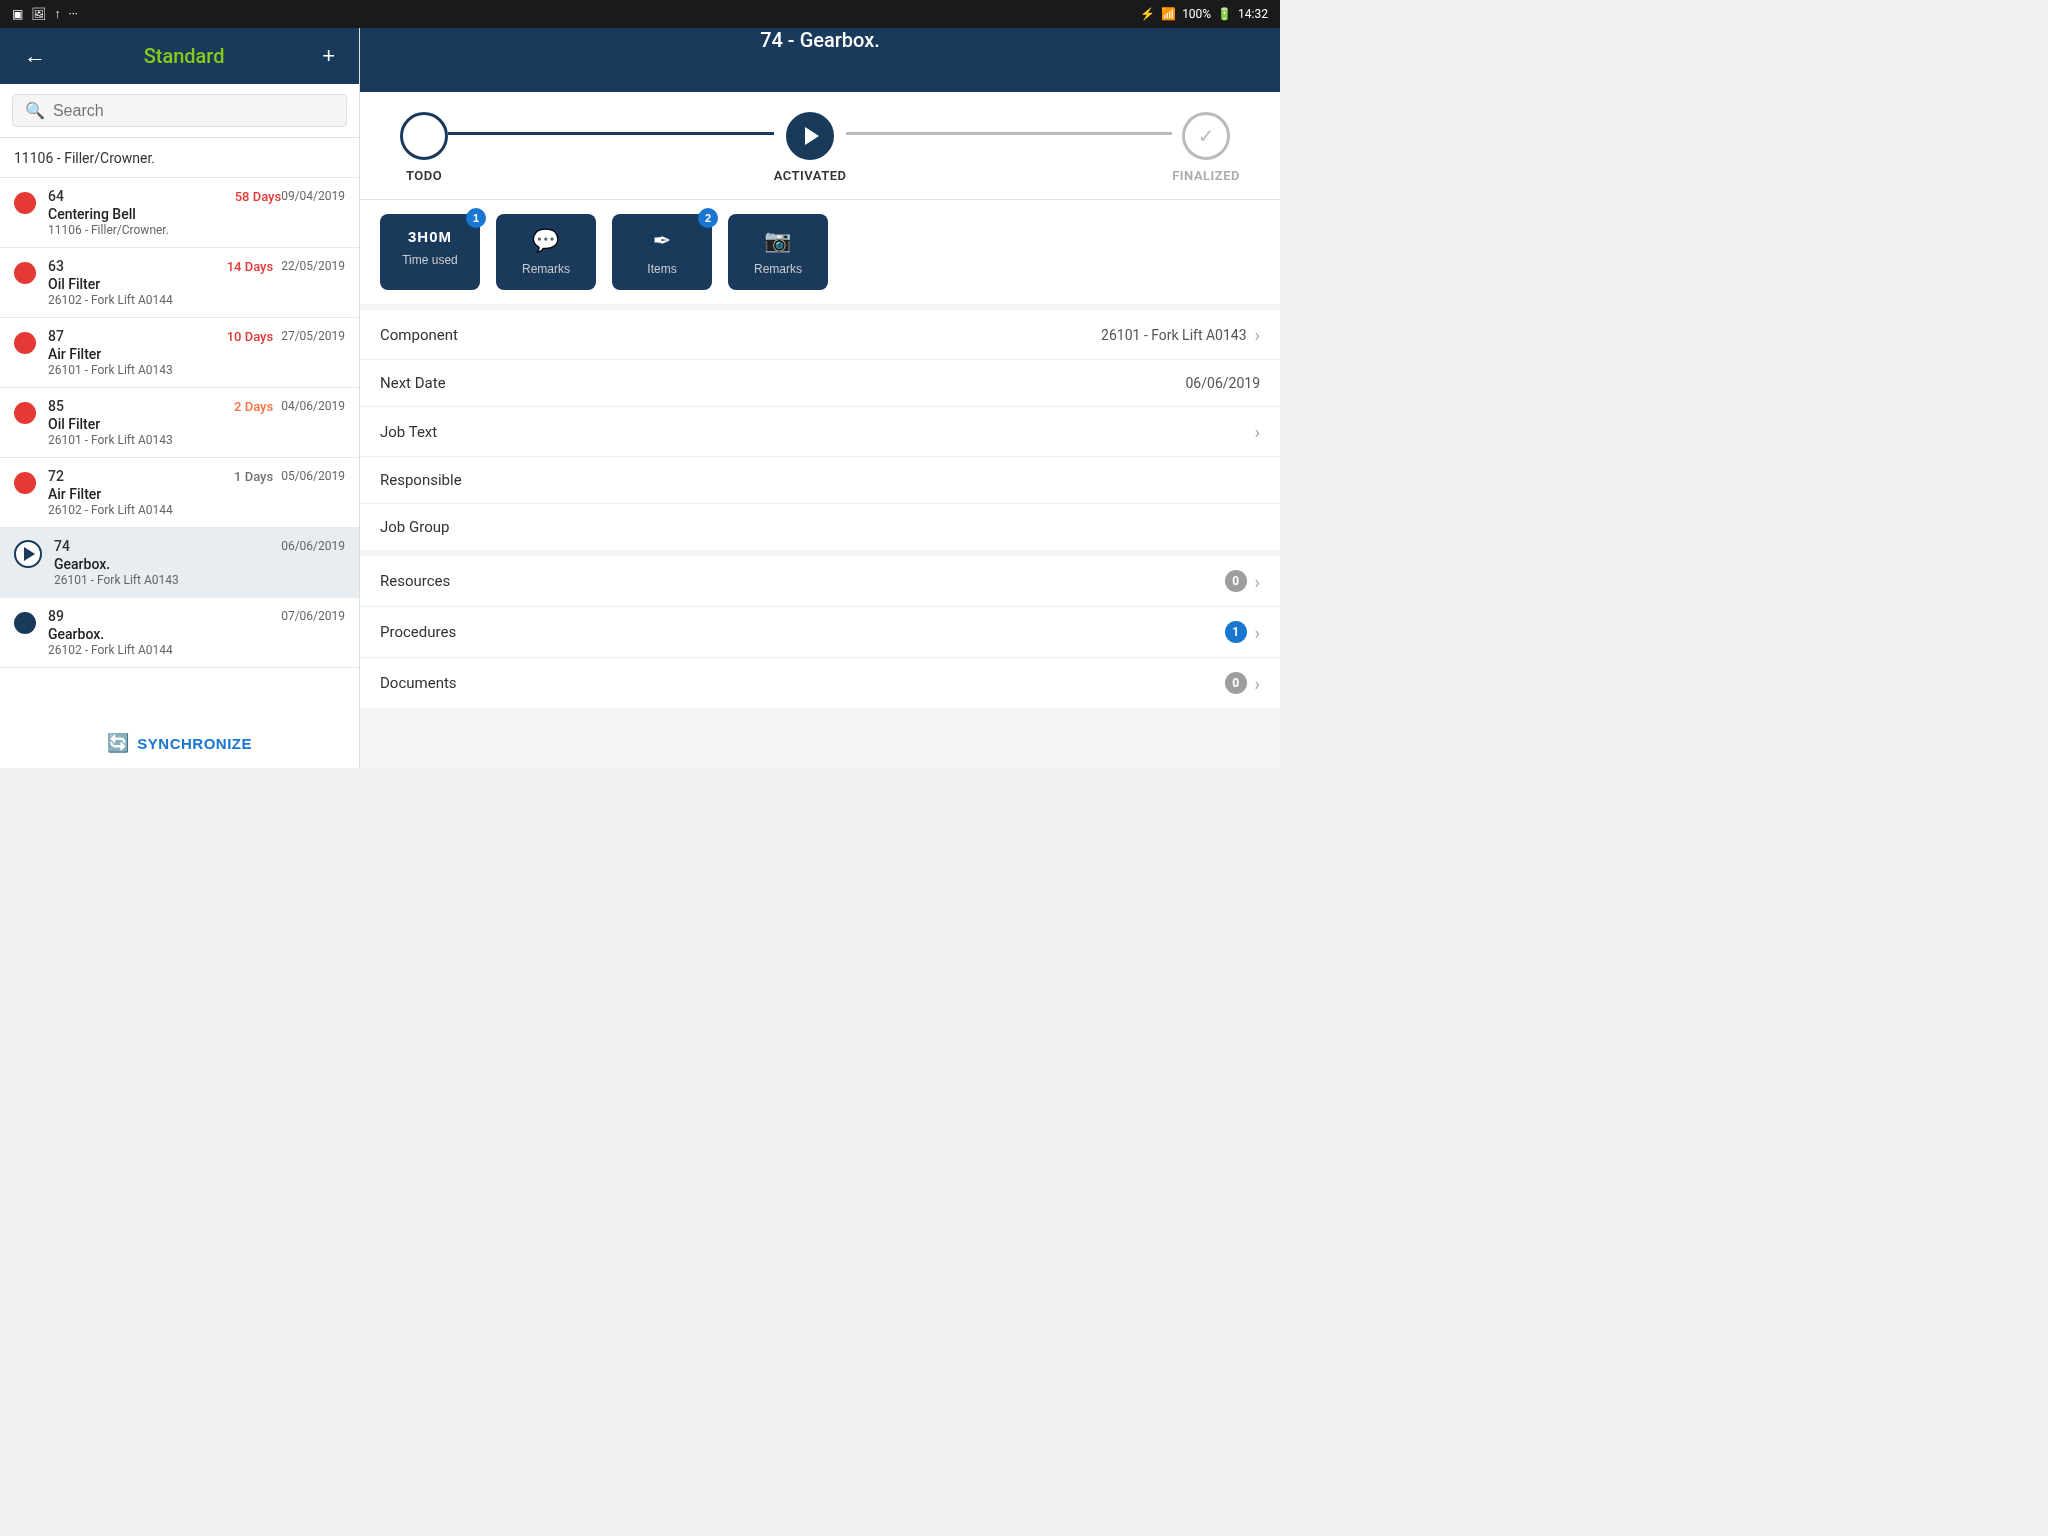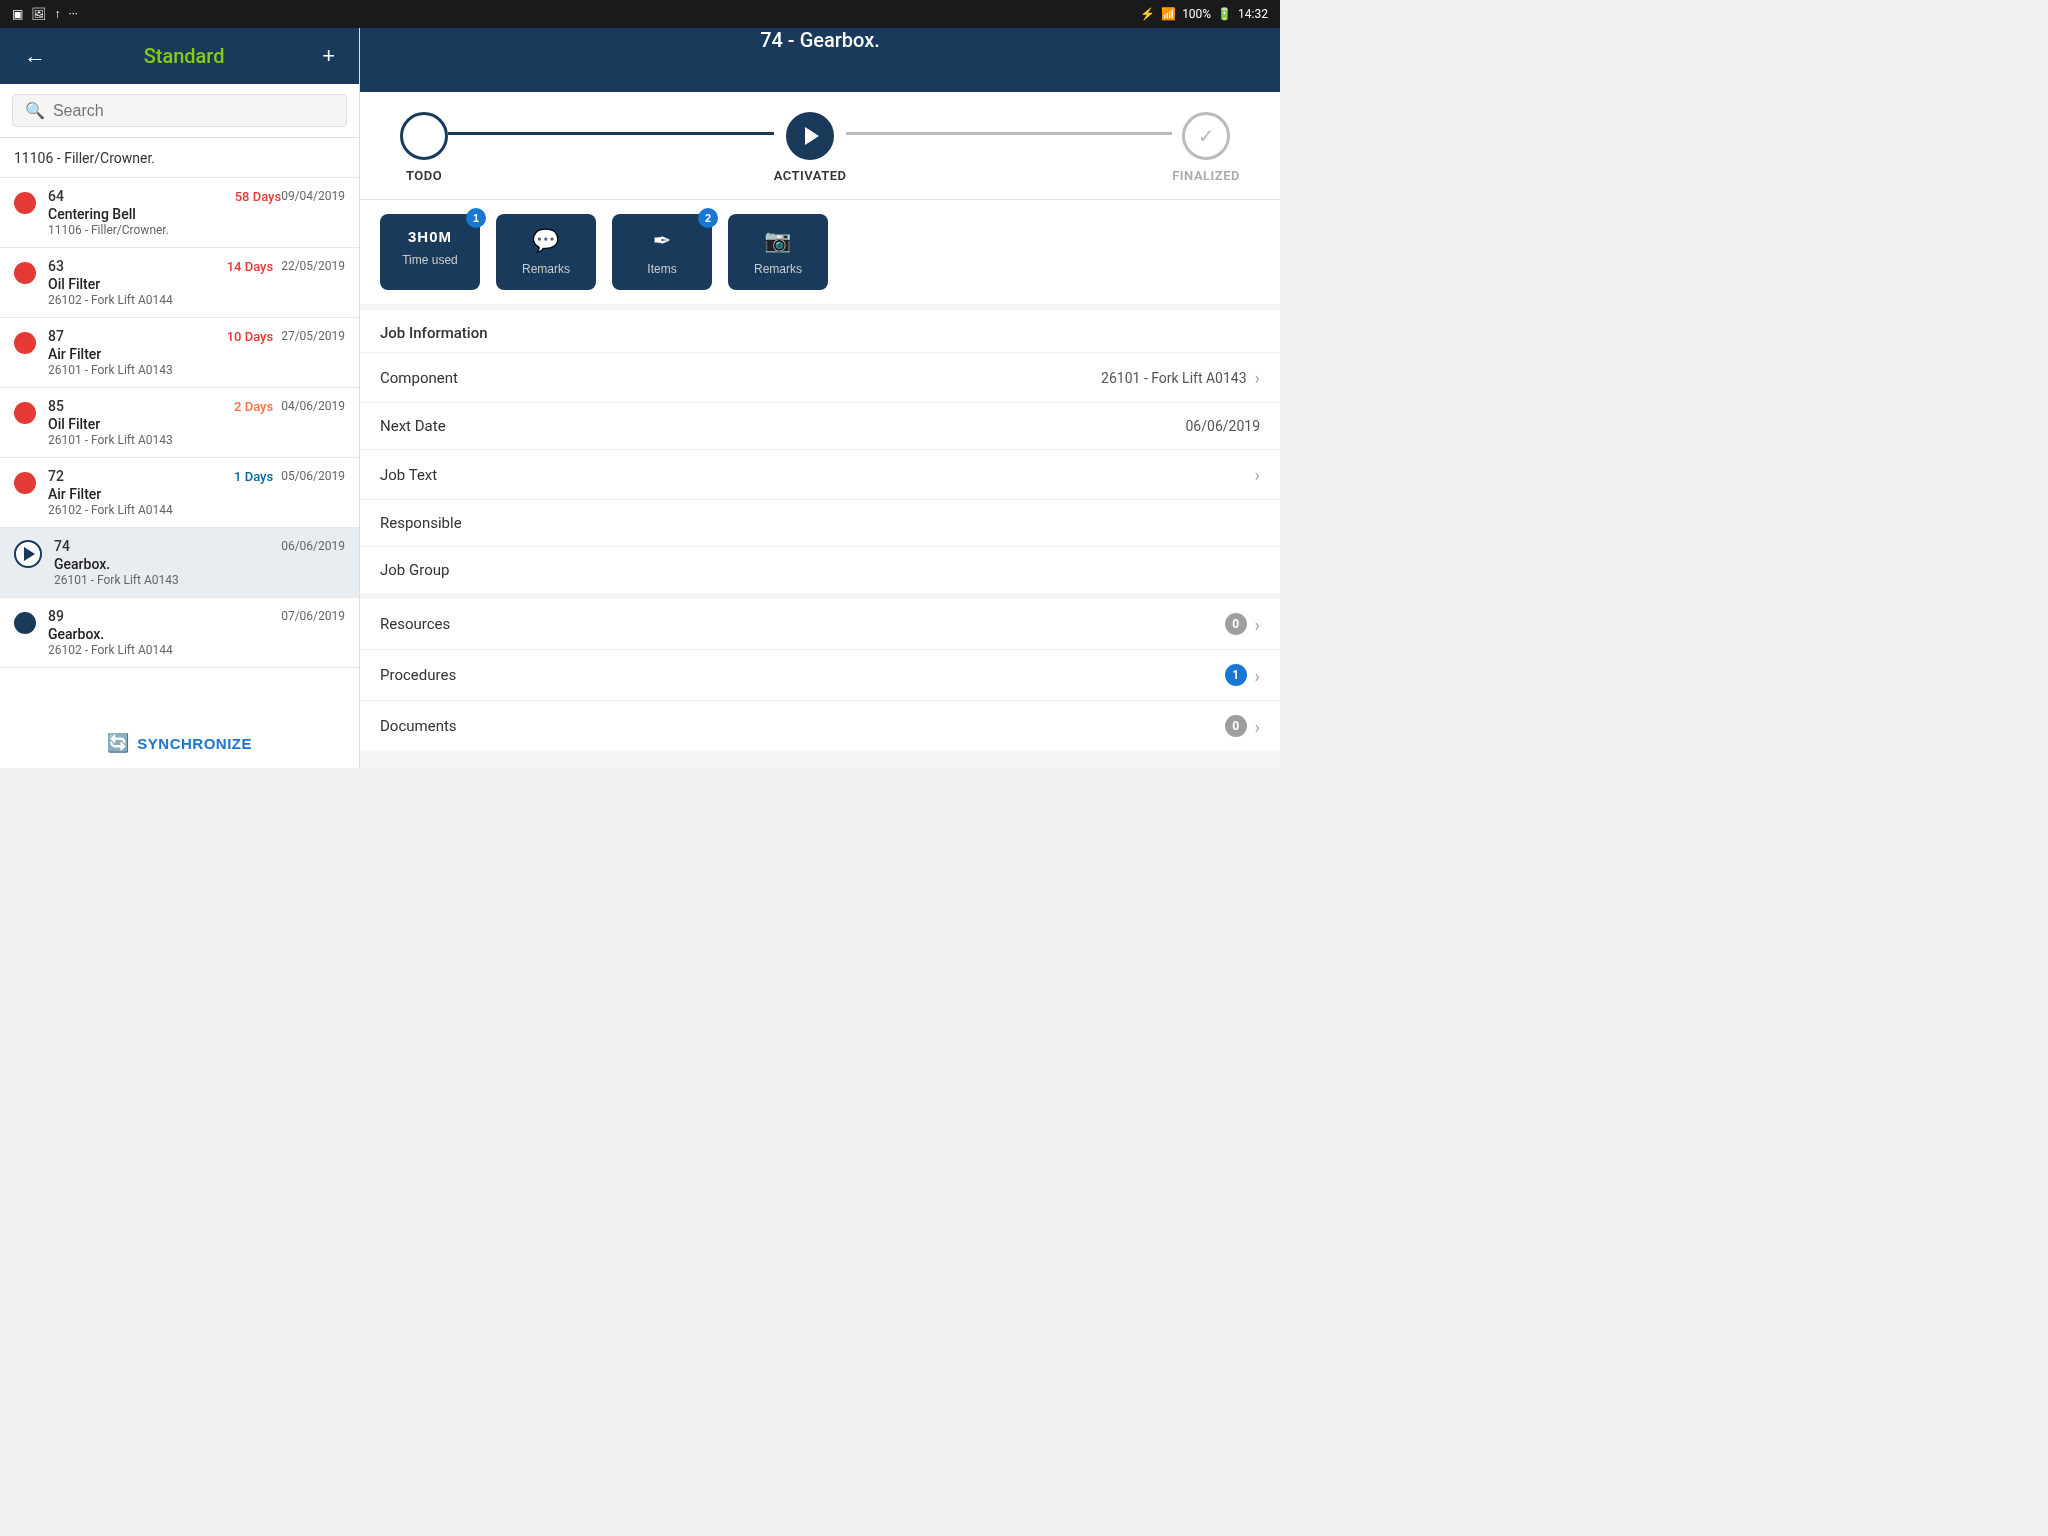--- a/index.html
+++ b/index.html
@@ -136,21 +136,21 @@
     .job-item-header {
       display: flex;
       justify-content: space-between;
       align-items: center;
       margin-bottom: 2px;
     }
     .job-id { font-size: 14px; font-weight: 500; color: #333; }
     .job-days { font-size: 13px; font-weight: 500; }
     .days-red { color: #e53935; }
     .days-orange { color: #ff7043; }
-    .days-blue { color: #0369a1; }
+    .days-blue { color: #737373; }
     .job-date { font-size: 12px; color: #666; }
     .job-name { font-size: 14px; font-weight: 500; color: #222; margin-bottom: 1px; }
     .job-component { font-size: 12px; color: #666; }
 
     .filler-row {
       padding: 10px 14px;
       border-bottom: 1px solid #e8e8e8;
     }
     .filler-text { font-size: 14px; color: #333; }
 
@@ -567,21 +567,20 @@
   </button>
             <button class="hist-btn">
 
     <span class="hist-btn-icon">📷</span>
     <span class="hist-btn-label">Remarks</span>
   </button>
           </div>
       </div>
 
       <div class="info-section">
-        <div class="info-section-title">Job Information</div>
         <div id="info-rows">
 
         <div class="info-row">
     <span class="info-label">Component</span>
     <span class="info-value">26101 - Fork Lift A0143<span class="chevron">›</span></span>
   </div>
             <div class="info-row">
     <span class="info-label">Next Date</span>
     <span class="info-value">06/06/2019</span>
   </div>

